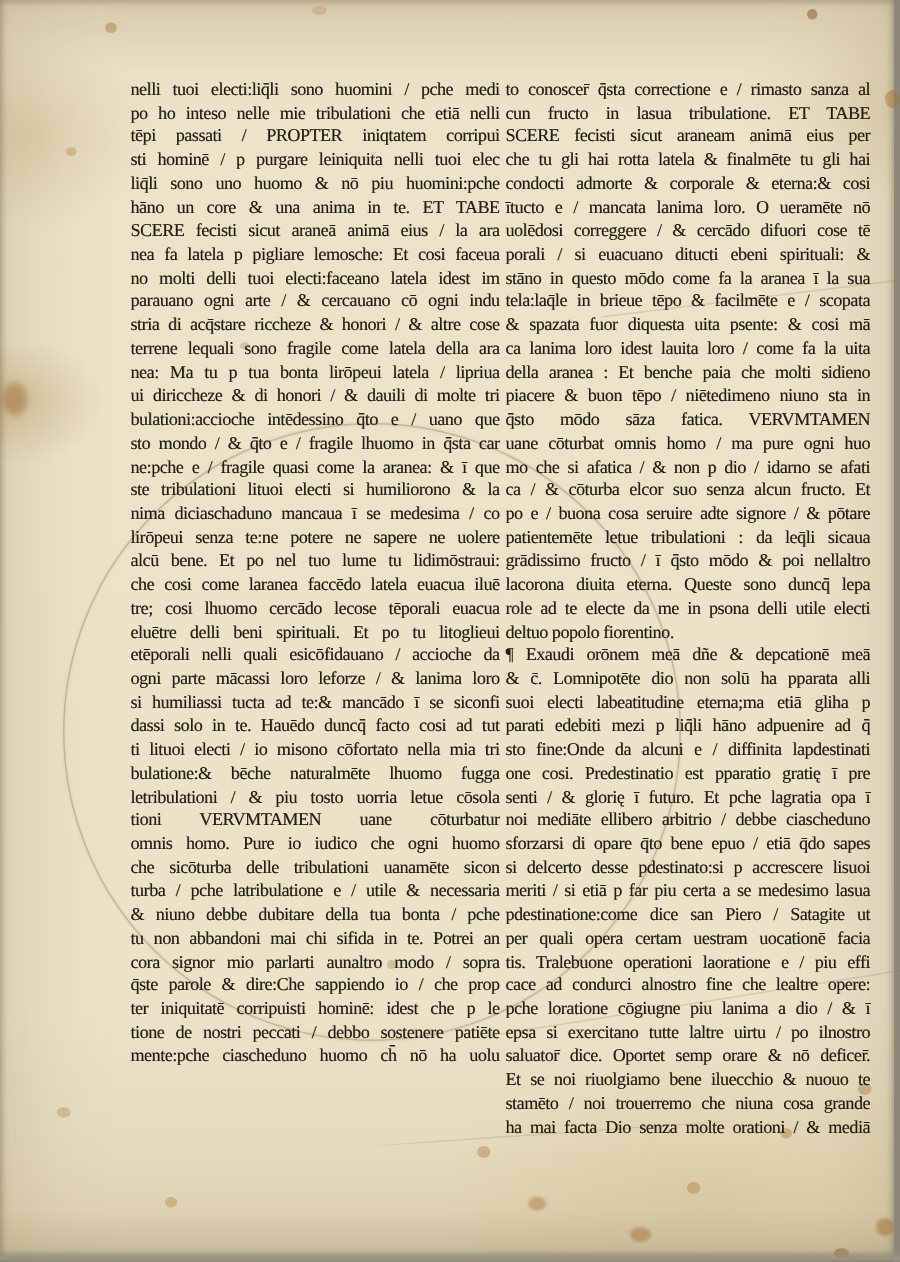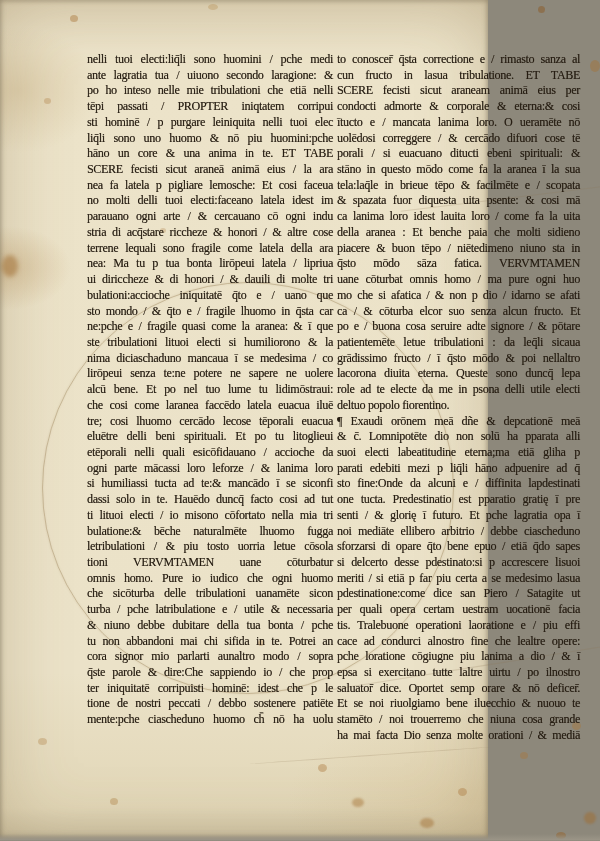--- a/index.html
+++ b/index.html
@@ -4,21 +4,21 @@
 <style>
   html, body {
     margin: 0; padding: 0;
     width: 600px; height: 841px;
     overflow: hidden;
     background: #8d887b;
     font-family: "Liberation Serif", "DejaVu Serif", serif;
   }
   .page {
     position: absolute; left: 0; top: 0;
-    width: 488px; height: 841px;
+    width: 596px; height: 841px;
     background:
       radial-gradient(ellipse 120px 90px at 18px 90px, rgba(196,170,122,.35), rgba(196,170,122,0) 70%),
       radial-gradient(ellipse 90px 60px at 8px 268px, rgba(186,150,96,.40), rgba(186,150,96,0) 70%),
       radial-gradient(ellipse 260px 140px at 470px 800px, rgba(205,180,130,.30), rgba(205,180,130,0) 70%),
       radial-gradient(ellipse 160px 90px at 600px 70px, rgba(200,175,125,.28), rgba(200,175,125,0) 70%),
       linear-gradient(180deg, #e4d9bd 0%, #ece3c9 6%, #ebe2c8 80%, #e2d7b8 96%, #cfc4a6 100%),
       #ebe2c8;
     box-shadow: inset 0 0 70px rgba(124,100,58,.28), inset 0 -4px 6px rgba(90,85,70,.45), inset 0 2px 4px rgba(120,110,85,.35);
     font-family: Liberation Serif, serif;
   }
@@ -76,35 +76,34 @@
   <div class="fox" style="left:352px;top:798px;width:12px;height:9px;background:rgba(165,112,52,.45);filter:blur(1px)"></div>
   <div class="fox" style="left:420px;top:818px;width:14px;height:10px;background:rgba(160,108,48,.45);filter:blur(1px)"></div>
   <div class="fox" style="left:458px;top:788px;width:9px;height:8px;background:rgba(170,118,58,.4)"></div>
   <div class="fox" style="left:520px;top:752px;width:8px;height:7px;background:rgba(170,118,58,.4)"></div>
   <div class="fox" style="left:572px;top:722px;width:9px;height:8px;background:rgba(170,118,58,.42)"></div>
   <div class="fox" style="left:584px;top:812px;width:12px;height:12px;background:rgba(160,108,48,.5);filter:blur(1px)"></div>
   <div class="fox" style="left:556px;top:832px;width:10px;height:7px;background:rgba(150,100,45,.5)"></div>
 
   <div class="col col-left">
       <div class="line">nelli tuoi electi:liq̄li sono huomini / pche medi</div>
-      <div class="line">ante lagratia tua / uiuono secondo laragione: &amp;</div>
       <div class="line">po ho inteso nelle mie tribulationi che etiā nelli</div>
       <div class="line">tēpi passati / PROPTER iniqtatem corripui</div>
       <div class="line">sti hominē / p purgare leiniquita nelli tuoi elec</div>
       <div class="line">liq̄li sono uno huomo &amp; nō piu huomini:pche</div>
       <div class="line">hāno un core &amp; una anima in te. ET TABE</div>
       <div class="line">SCERE fecisti sicut araneā animā eius / la ara</div>
       <div class="line">nea fa latela p pigliare lemosche: Et cosi faceua</div>
       <div class="line">no molti delli tuoi electi:faceano latela idest im</div>
       <div class="line">parauano ogni arte / &amp; cercauano cō ogni indu</div>
       <div class="line">stria di acq̄stare riccheze &amp; honori / &amp; altre cose</div>
       <div class="line">terrene lequali sono fragile come latela della ara</div>
       <div class="line">nea: Ma tu p tua bonta lirōpeui latela / lipriua</div>
       <div class="line">ui diriccheze &amp; di honori / &amp; dauili di molte tri</div>
-      <div class="line">bulationi:accioche iniquitatē q̄to e / uano que</div>
+      <div class="line">bulationi:accioche intēdessino q̄to e / uano que</div>
       <div class="line">sto mondo / &amp; q̄to e / fragile lhuomo in q̄sta car</div>
       <div class="line">ne:pche e / fragile quasi come la aranea: &amp; ī que</div>
       <div class="line">ste tribulationi lituoi electi si humiliorono &amp; la</div>
       <div class="line">nima diciaschaduno mancaua ī se medesima / co</div>
       <div class="line">lirōpeui senza te:ne potere ne sapere ne uolere</div>
       <div class="line">alcū bene. Et po nel tuo lume tu lidimōstraui:</div>
       <div class="line">che cosi come laranea faccēdo latela euacua iluē</div>
       <div class="line">tre; cosi lhuomo cercādo lecose tēporali euacua</div>
       <div class="line">eluētre delli beni spirituali. Et po tu litoglieui</div>
       <div class="line">etēporali nelli quali esicōfidauano / accioche da</div>
@@ -124,20 +123,21 @@
       <div class="line">q̄ste parole &amp; dire:Che sappiendo io / che prop</div>
       <div class="line">ter iniquitatē corripuisti hominē: idest che p le</div>
       <div class="line">tione de nostri peccati / debbo sostenere patiēte</div>
       <div class="line">mente:pche ciascheduno huomo ch̄ nō ha uolu</div>
     </div>
 
   <div class="col col-right">
       <div class="line">to conoscer̄ q̄sta correctione e / rimasto sanza al</div>
       <div class="line">cun fructo in lasua tribulatione. ET TABE</div>
       <div class="line">SCERE fecisti sicut araneam animā eius per</div>
+      <div class="line">che tu gli hai rotta latela &amp; finalmēte tu gli hai</div>
       <div class="line">condocti admorte &amp; corporale &amp; eterna:&amp; cosi</div>
       <div class="line">ītucto e / mancata lanima loro. O ueramēte nō</div>
       <div class="line">uolēdosi correggere / &amp; cercādo difuori cose tē</div>
       <div class="line">porali / si euacuano ditucti ebeni spirituali: &amp;</div>
       <div class="line">stāno in questo mōdo come fa la aranea ī la sua</div>
       <div class="line">tela:laq̄le in brieue tēpo &amp; facilmēte e / scopata</div>
       <div class="line">&amp; spazata fuor diquesta uita psente: &amp; cosi mā</div>
       <div class="line">ca lanima loro idest lauita loro / come fa la uita</div>
       <div class="line">della aranea : Et benche paia che molti sidieno</div>
       <div class="line">piacere &amp; buon tēpo / niētedimeno niuno sta in</div>
@@ -149,21 +149,21 @@
       <div class="line">patientemēte letue tribulationi : da leq̄li sicaua</div>
       <div class="line">grādissimo fructo / ī q̄sto mōdo &amp; poi nellaltro</div>
       <div class="line">lacorona diuita eterna. Queste sono duncq̄ lepa</div>
       <div class="line">role ad te electe da me in psona delli utile electi</div>
       <div class="line short">deltuo popolo fiorentino.</div>
       <div class="line">¶ Exaudi orōnem meā dñe &amp; depcationē meā</div>
       <div class="line">&amp; c̄. Lomnipotēte dio non solū ha pparata alli</div>
       <div class="line">suoi electi labeatitudine eterna;ma etiā gliha p</div>
       <div class="line">parati edebiti mezi p liq̄li hāno adpuenire ad q̄</div>
       <div class="line">sto fine:Onde da alcuni e / diffinita lapdestinati</div>
-      <div class="line">one tucta. Predestinatio est pparatio gratię ī pre</div>
+      <div class="line">one cosi. Predestinatio est pparatio gratię ī pre</div>
       <div class="line">senti / &amp; glorię ī futuro. Et pche lagratia opa ī</div>
       <div class="line">noi mediāte ellibero arbitrio / debbe ciascheduno</div>
       <div class="line">sforzarsi di opare q̄to bene epuo / etiā q̄do sapes</div>
       <div class="line">si delcerto desse pdestinato:si p accrescere lisuoi</div>
       <div class="line">meriti / si etiā p far piu certa a se medesimo lasua</div>
       <div class="line">pdestinatione:come dice san Piero / Satagite ut</div>
       <div class="line">per quali opera certam uestram uocationē facia</div>
       <div class="line">tis. Tralebuone operationi laoratione e / piu effi</div>
       <div class="line">cace ad condurci alnostro fine che lealtre opere:</div>
       <div class="line">pche loratione cōgiugne piu lanima a dio / &amp; ī</div>

